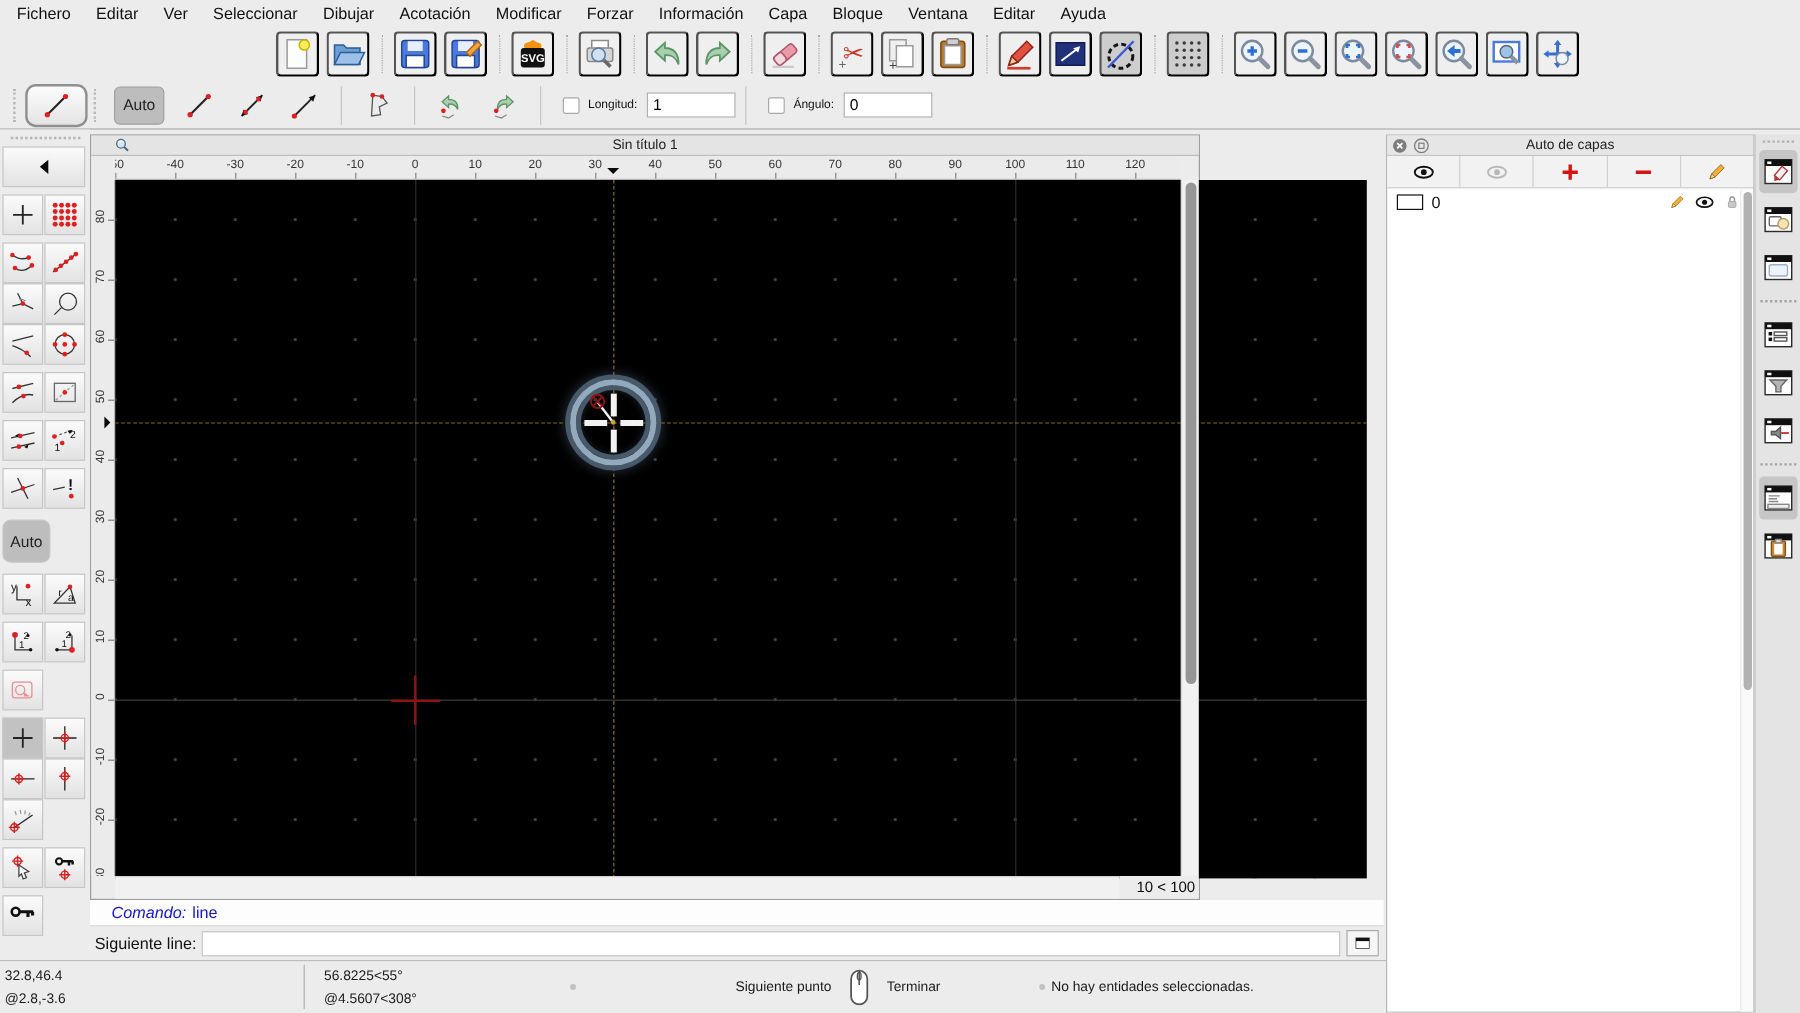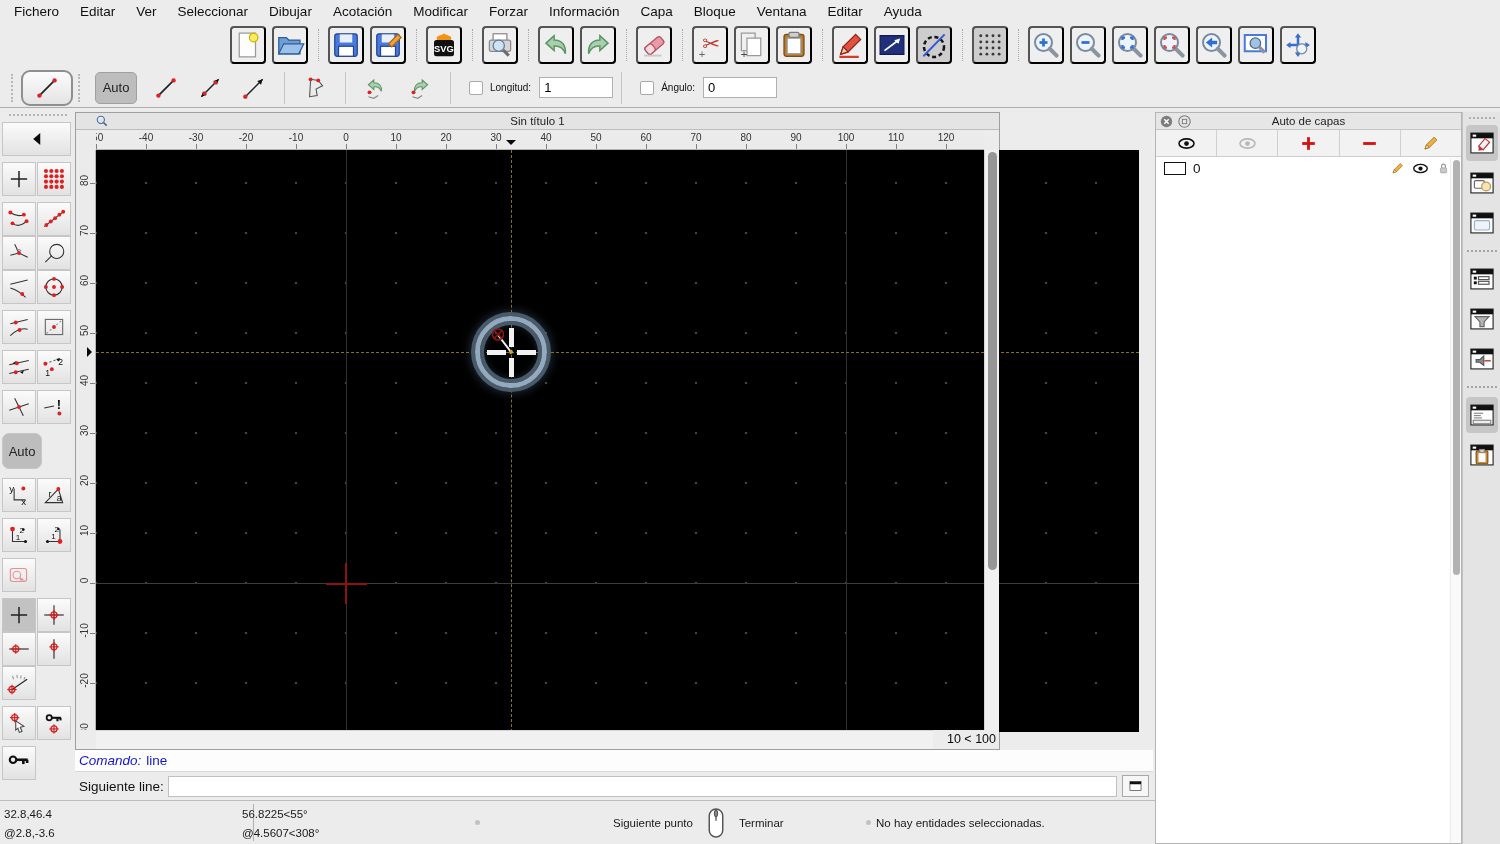--- a/index.html
+++ b/index.html
@@ -111,21 +111,21 @@
     border-left:1px solid #c2c2c2;display:flex;flex-direction:column;align-items:center;}
   .dock-grip{width:26px;border-top:2px dotted #b0b0b0;margin:5px 0 6px;}
   .dock-btn{width:32px;height:36px;display:flex;align-items:center;justify-content:center;
     margin-bottom:4px;border-radius:4px;background:none;border:none;padding:0;}
   .dock-btn.active{background:#c6c6c6;}
   .dock-sep{width:30px;border-top:2px dotted #a5a5a5;margin:5px 0 9px;}
 
   
   .command-area{position:absolute;left:75px;top:750px;width:1078px;height:50px;background:#ececec;}
   .cmd-history{height:22px;background:#fdfdfd;border-bottom:1px solid #d8d8d8;font-size:13.5px;
-    padding:3px 4px 0;color:#1414cc;}
+    padding:3px 18px 0;color:#1414cc;}
   .cmd-label{font-style:italic;margin-right:5px;}
   .cmd-prompt{height:27px;display:flex;align-items:center;padding:1px 4px 0 4px;font-size:13.5px;color:#111;}
   .cmd-input{flex:1;height:21px;border:1px solid #c0c0c0;background:#fff;font-family:inherit;
     font-size:13px;padding:0 4px;margin-left:4px;}
   .kbd-btn{width:27px;height:22px;border:1px solid #a8a8a8;background:#f6f6f6;display:flex;
     align-items:center;justify-content:center;margin-left:5px;padding:0;}
 
   
   .statusbar{position:absolute;left:0;top:800px;width:1155px;height:44px;background:#ececec;
     border-top:1px solid #bdbdbd;font-size:11.5px;color:#1a1a1a;}
@@ -1150,21 +1150,21 @@
     </button>
   </div>
 </div>
 
 <div class="statusbar">
   <div class="sb-col" style="left:4px">
     <div>32.8,46.4</div>
     <div>@2.8,-3.6</div>
   </div>
   <div class="sb-div"></div>
-  <div class="sb-col" style="left:242px">
+  <div class="sb-col" style="left:270px">
     <div>56.8225&lt;55°</div>
     <div>@4.5607&lt;308°</div>
   </div>
   <span class="sb-dot" style="left:475px"></span>
   <div class="sb-mouse">
     <span>Siguiente punto</span>
     <svg viewBox="0 0 16 28" width="18" height="32">
       <rect x="2" y="1.5" width="12" height="25" rx="6" fill="#fff" stroke="#555" stroke-width="1.3"></rect>
       <line x1="8" y1="1.5" x2="8" y2="12" stroke="#555" stroke-width="1.2"></line>
       <ellipse cx="8" cy="5.5" rx="1.4" ry="2.8" fill="none" stroke="#555" stroke-width="1"></ellipse>

